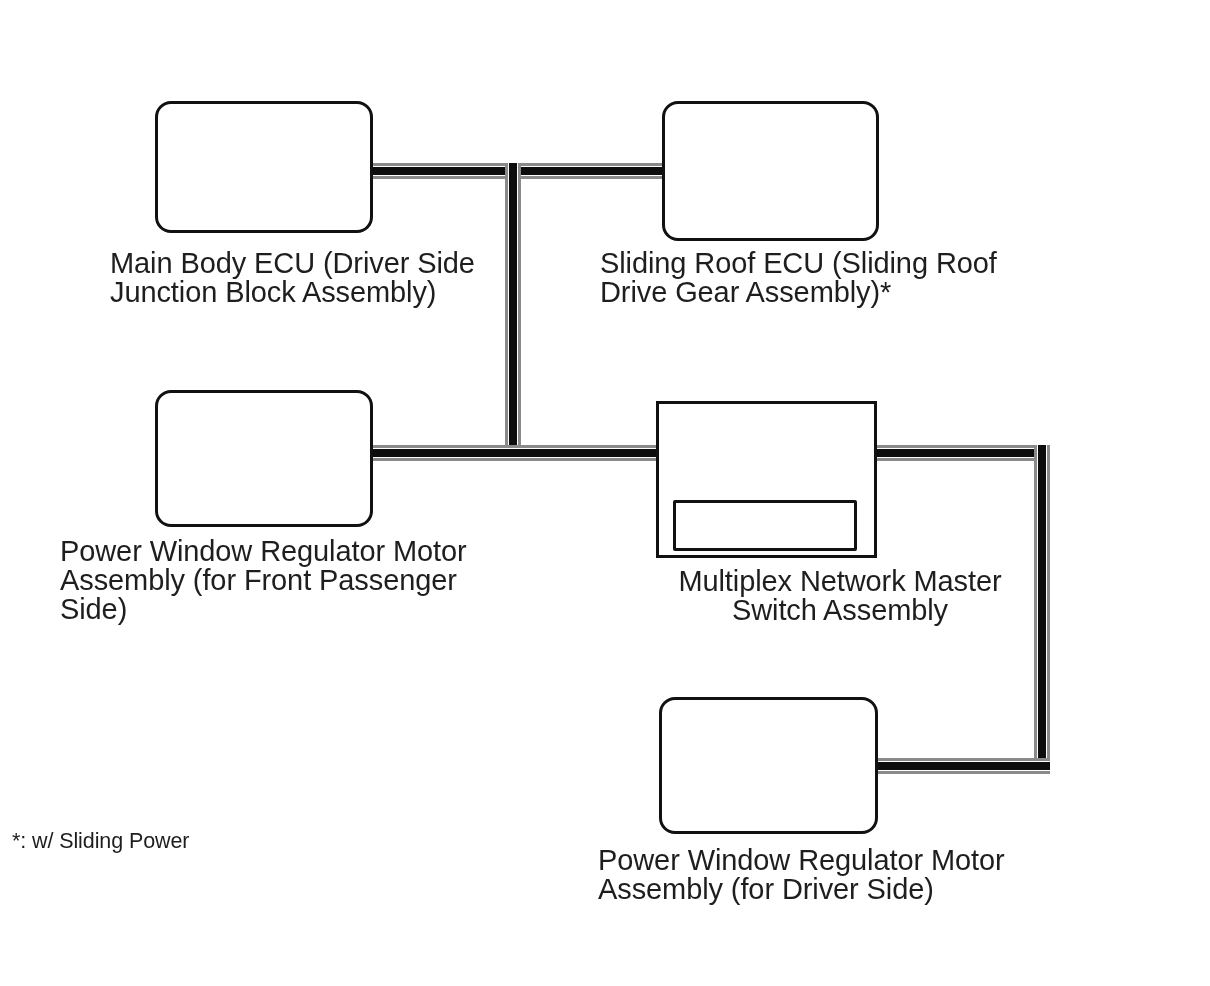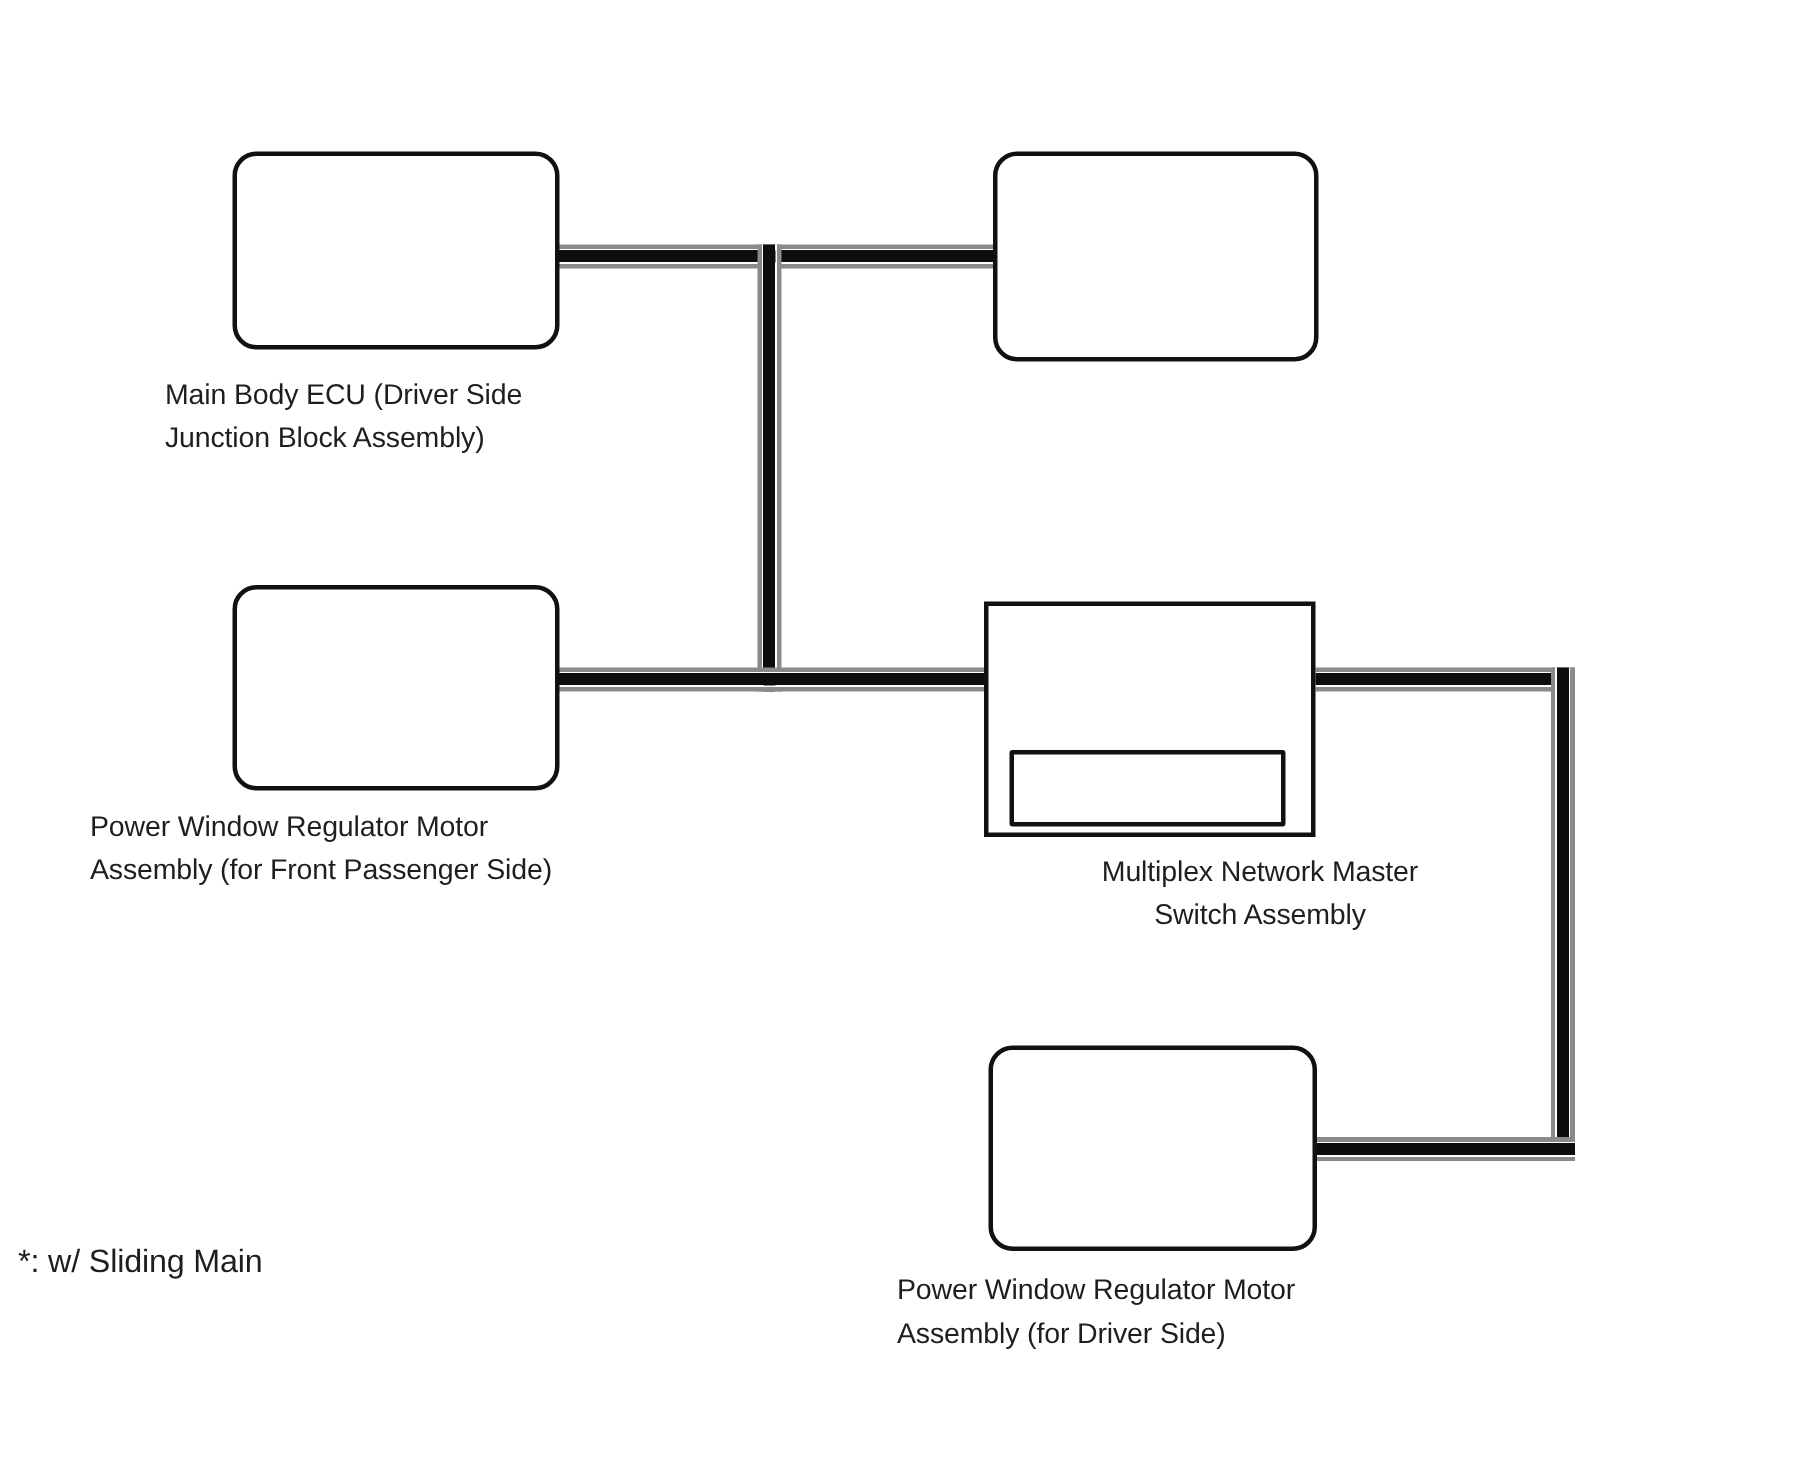--- a/index.html
+++ b/index.html
@@ -36,21 +36,21 @@
     position: absolute;
     background: #ffffff;
     border: 3px solid #111111;
     border-radius: 2px;
     box-sizing: border-box;
   }
 
   
   .node-label {
     position: absolute;
-    font-size: 19px;
+    font-size: 29px;
     line-height: 29px;
     color: #1e1e1e;
     white-space: pre-line;
     letter-spacing: -0.1px;
   }
   .footnote {
     position: absolute;
     font-size: 21.5px;
     line-height: 29px;
     color: #1e1e1e;
@@ -111,30 +111,32 @@
   <div class="bus-h" style="left:874px; top:758px; width:176px;"></div>
   <div class="bus-corner tl-black" style="left:1038px; top:762px; width:8px; height:8px;"></div>
 
   <div class="bus-v" style="left:757px; top:449px; height:55px;"></div>
 
   <div class="node-box" style="left:155px; top:101px; width:218px; height:132px;"></div>
   <div class="node-label" style="left:110px; top:249px; width:400px;">Main Body ECU (Driver Side
 Junction Block Assembly)</div>
 
   <div class="node-box" style="left:662px; top:101px; width:217px; height:140px;"></div>
+  <div class="node-label" style="left:600px; top:249px; width:420px;">Sliding Roof ECU (Sliding Roof
+Drive Gear Assembly)*</div>
 
   <div class="node-box" style="left:155px; top:390px; width:218px; height:137px;"></div>
   <div class="node-label" style="left:60px; top:537px; width:460px;">Power Window Regulator Motor
 Assembly (for Front Passenger Side)</div>
 
   <div class="node-box square" style="left:656px; top:401px; width:221px; height:157px;"></div>
 
   <div class="inner-box" style="left:673px; top:500px; width:184px; height:51px;"></div>
   <div class="node-label" style="left:630px; top:567px; width:420px;text-align:center;">Multiplex Network Master
 Switch Assembly</div>
 
   <div class="node-box" style="left:659px; top:697px; width:219px; height:137px;"></div>
   <div class="node-label" style="left:598px; top:846px; width:430px;">Power Window Regulator Motor
 Assembly (for Driver Side)</div>
 
-  <div class="footnote" style="left:12px; top:827px;">*: w/ Sliding Main</div>
+  <div class="footnote" style="left:12px; top:827px;">*: w/ Sliding Power</div>
 
 </div>
 
 </body></html>

